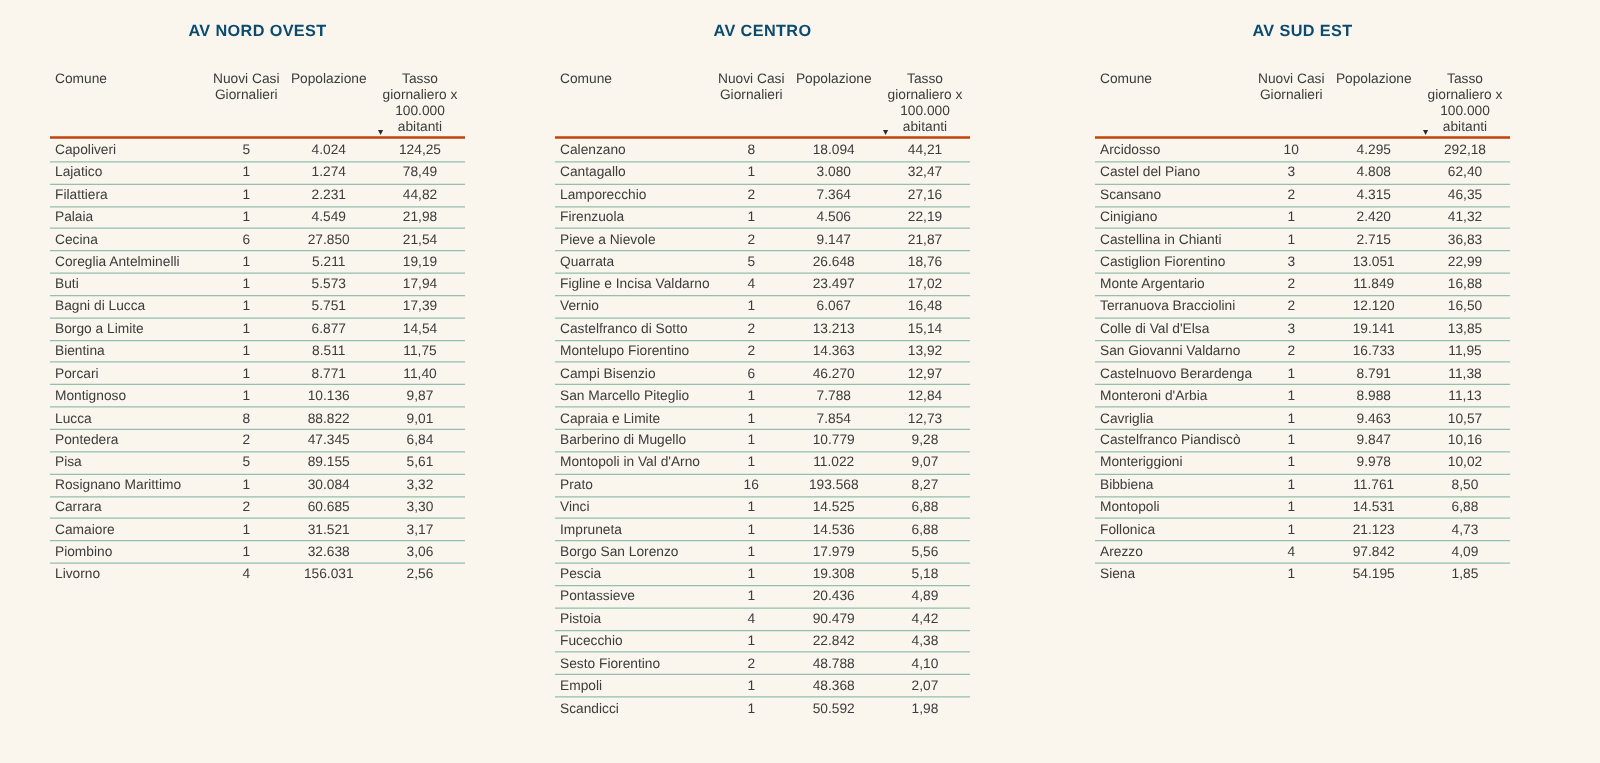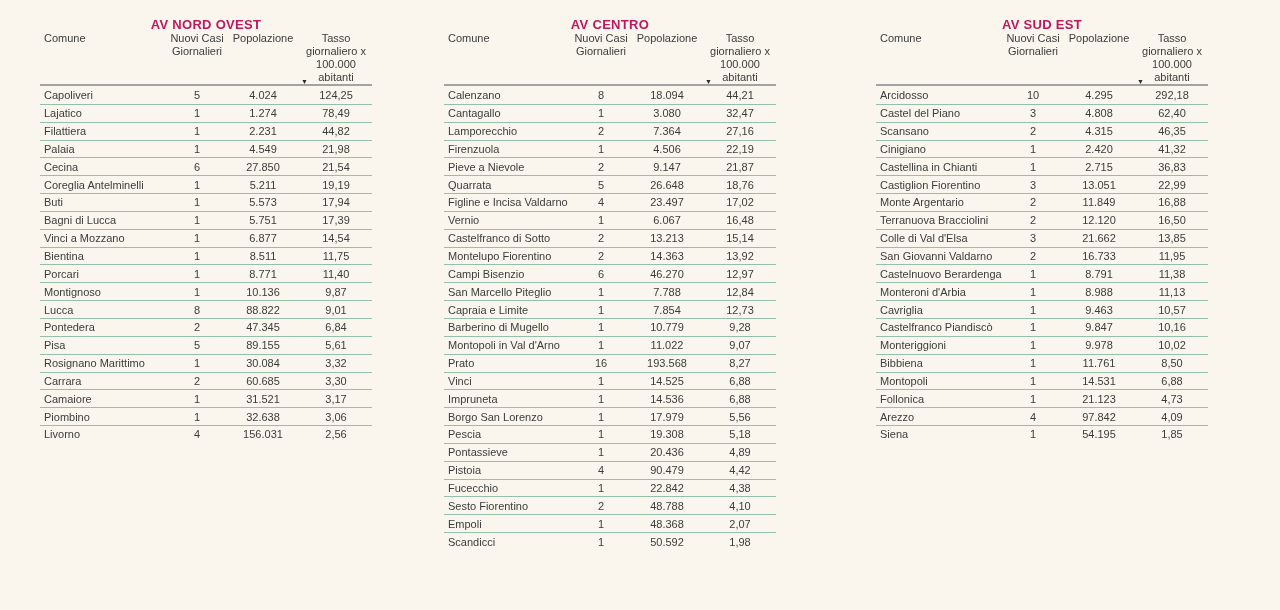--- a/index.html
+++ b/index.html
@@ -25,28 +25,29 @@
   .p0 { left: 40px; }
   .p1 { left: 444px; }
   .p2 { left: 876px; }
   .title {
     margin: 18px 0 0 0;
     padding: 0;
     text-align: center;
     font-size: 13px;
     line-height: 14px;
     font-weight: bold;
-    color: #be185d;
+    color: #0c4a6e;
     letter-spacing: 0.3px;
   }
   .thead {
     display: flex;
     align-items: flex-start;
+    margin-top: 25px;
     min-height: 51px;
-    border-bottom: 2px solid #a3a3a3;
+    border-bottom: 2px solid #c2410c;
   }
   .th {
     font-size: 11px;
     line-height: 13px;
     color: #3c3c3c;
     box-sizing: border-box;
   }
   .c-comune {
     width: 128px;
     padding-left: 4px;
@@ -139,21 +140,21 @@
           <div class="td c-pop">5.573</div>
           <div class="td c-tasso">17,94</div>
         </div>
         <div class="tr">
           <div class="td c-comune">Bagni di Lucca</div>
           <div class="td c-nuovi">1</div>
           <div class="td c-pop">5.751</div>
           <div class="td c-tasso">17,39</div>
         </div>
         <div class="tr">
-          <div class="td c-comune">Vinci a Mozzano</div>
+          <div class="td c-comune">Borgo a Limite</div>
           <div class="td c-nuovi">1</div>
           <div class="td c-pop">6.877</div>
           <div class="td c-tasso">14,54</div>
         </div>
         <div class="tr">
           <div class="td c-comune">Bientina</div>
           <div class="td c-nuovi">1</div>
           <div class="td c-pop">8.511</div>
           <div class="td c-tasso">11,75</div>
         </div>
@@ -447,21 +448,21 @@
         </div>
         <div class="tr">
           <div class="td c-comune">Terranuova Bracciolini</div>
           <div class="td c-nuovi">2</div>
           <div class="td c-pop">12.120</div>
           <div class="td c-tasso">16,50</div>
         </div>
         <div class="tr">
           <div class="td c-comune">Colle di Val d'Elsa</div>
           <div class="td c-nuovi">3</div>
-          <div class="td c-pop">21.662</div>
+          <div class="td c-pop">19.141</div>
           <div class="td c-tasso">13,85</div>
         </div>
         <div class="tr">
           <div class="td c-comune">San Giovanni Valdarno</div>
           <div class="td c-nuovi">2</div>
           <div class="td c-pop">16.733</div>
           <div class="td c-tasso">11,95</div>
         </div>
         <div class="tr">
           <div class="td c-comune">Castelnuovo Berardenga</div>

